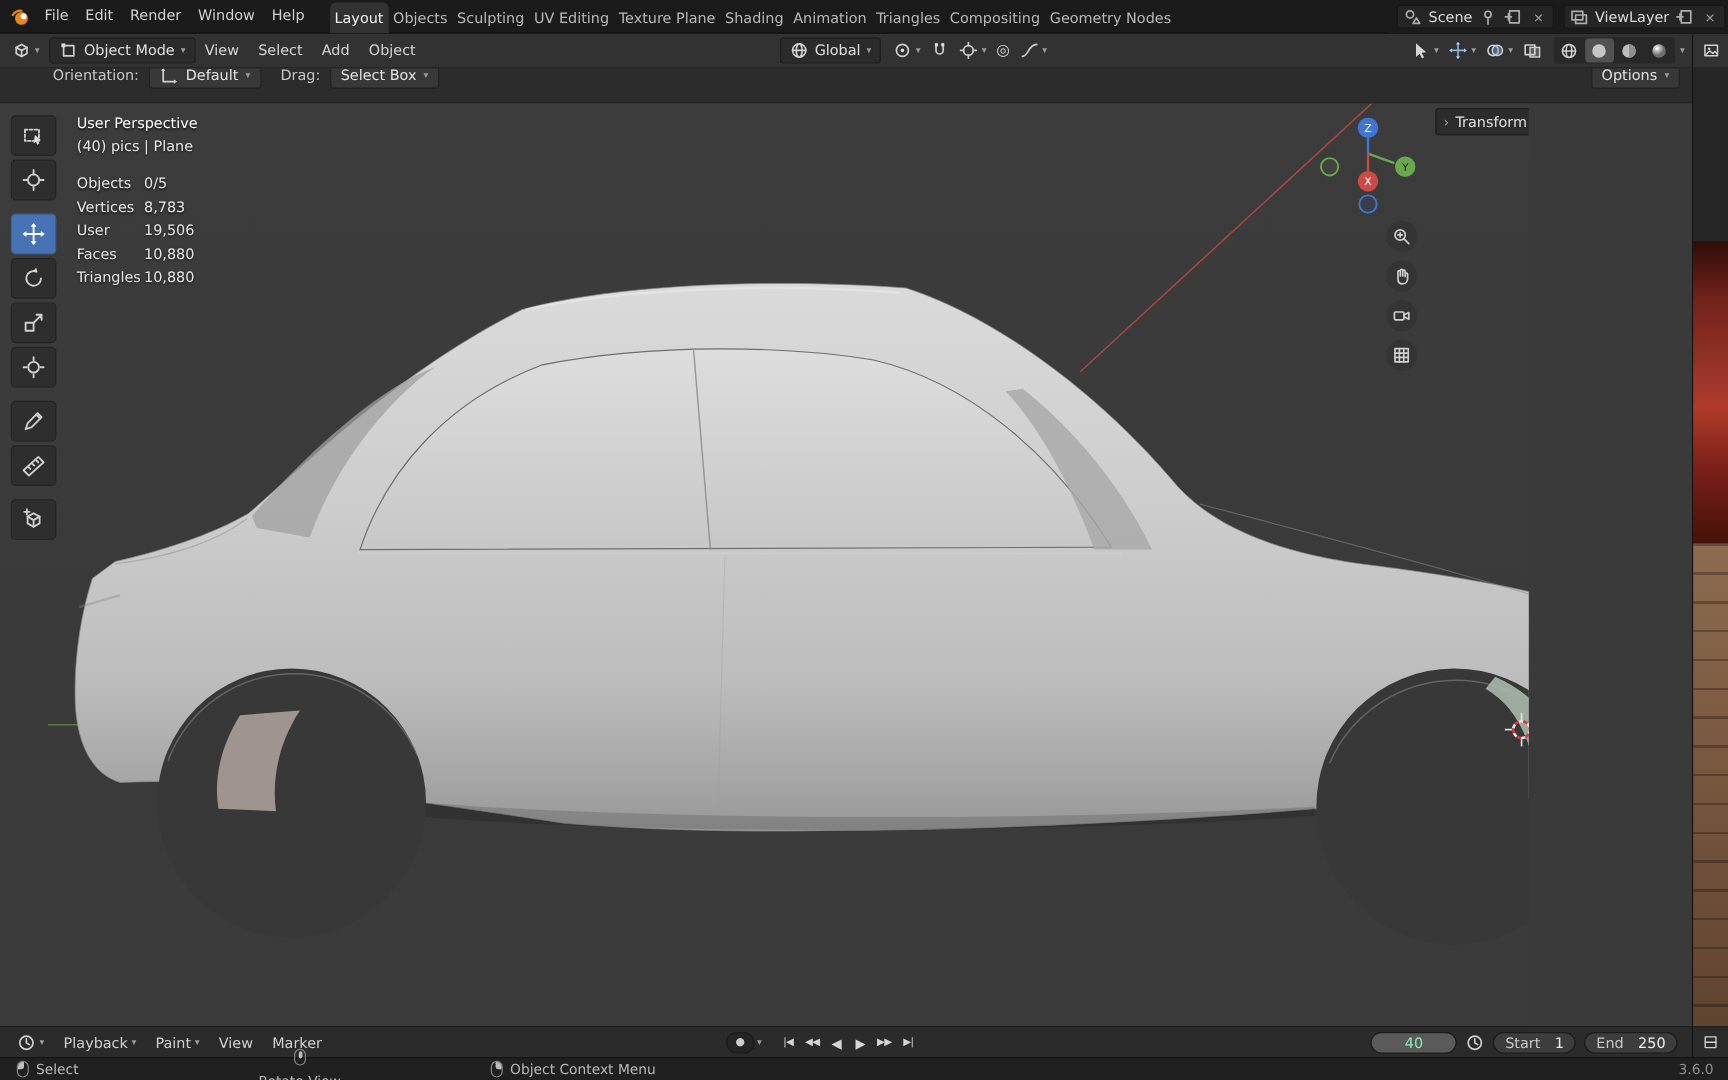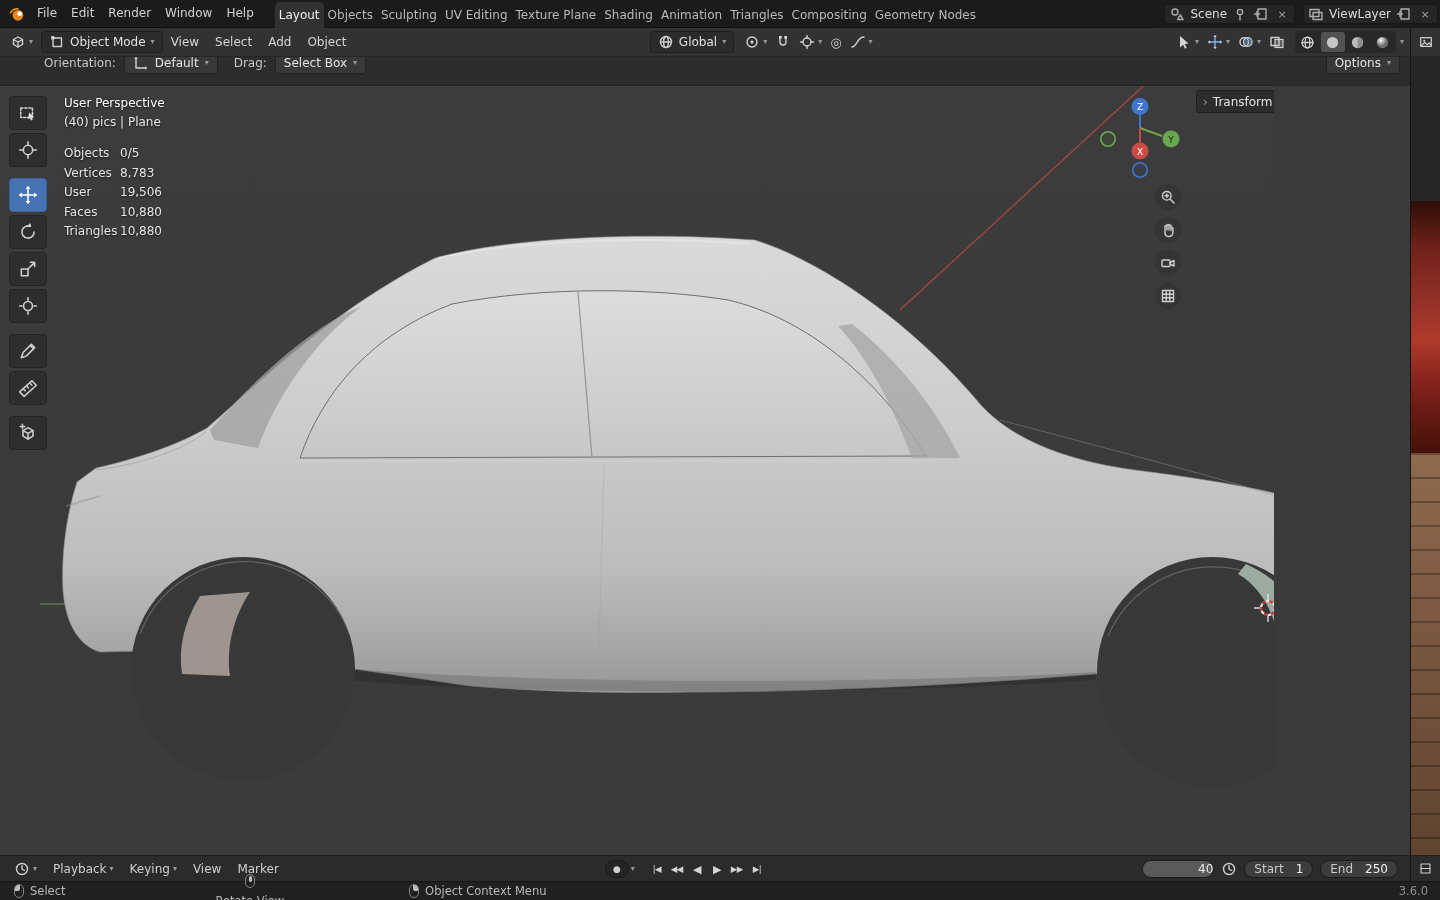--- a/index.html
+++ b/index.html
@@ -95,21 +95,21 @@
   .tl-menu{ padding:0 8px; line-height:26px; color:#d0d0d0; display:flex; align-items:center; gap:3px;}
   .tl-center{ position:absolute; left:605px; top:0; height:26px; display:flex; align-items:center; gap:2px;}
   .auto-key{ display:flex; align-items:center; gap:3px; background:#242424; border:1px solid #1b1b1b;
     border-radius:10px; height:18px; padding:0 7px; color:#cfcfcf;}
   .transport{ display:flex; align-items:center; margin-left:10px;}
   .t-btn{ min-width:20px; height:20px; display:flex; align-items:center; justify-content:center;
     color:#d5d5d5; font-size:8.5px; letter-spacing:-0.5px; border-radius:3px;}
   .t-btn.play{ font-size:11px;}
   .tl-right{ position:absolute; right:12px; top:0; height:26px; display:flex; align-items:center; gap:7px;}
   .frame-field{ width:72px; height:18px; background:#5a5a5a; border:1px solid #1c1c1c; border-radius:9px;
-    color:#e5e5e5; display:flex; align-items:center; justify-content:flex-end;}
+    color:#86efac; display:flex; align-items:center; justify-content:center;}
   .range-field{ height:18px; background:#3d3d3d; border:1px solid #1c1c1c; border-radius:9px;
     display:flex; align-items:center; justify-content:space-between; padding:0 9px; gap:12px; color:#c9c9c9;}
   .range-field b{ font-weight:normal; color:#f0f0f0;}
   
   .statusbar{ position:absolute; left:0; top:881px; width:1440px; height:19px; background:#202020;
     border-top:1px solid #151515; display:flex; align-items:center; z-index:40; color:#b9b9b9; font-size:11.5px;}
   .hint{ display:flex; align-items:center; gap:6px;}
   .mouse{ position:relative; width:10px; height:14px; border:1px solid #8f8f8f; border-radius:5px; opacity:.9;}
   .mouse i{ position:absolute; background:#cfcfcf; display:block;}
   .mouse.m-left i{ left:0; top:0; width:5px; height:6px; border-radius:4px 0 2px 0;}
@@ -557,21 +557,21 @@
           <circle class="i" cx="8" cy="8" r="5.5"></circle>
             <path class="i" d="M8 4.8V8l2.4 1.5"></path>
         </svg>
         <span class="caret">▾</span>
       </div>
       <div class="tl-menu">
         <span>Playback</span>
           <span class="caret">▾</span>
       </div>
       <div class="tl-menu">
-        <span>Keying</span>
+        <span>Paint</span>
           <span class="caret">▾</span>
       </div>
       <div class="tl-menu">
           <span>View</span>
         </div>
       <div class="tl-menu">
           <span>Marker</span>
         </div>
     </div>
     <div class="tl-center">

